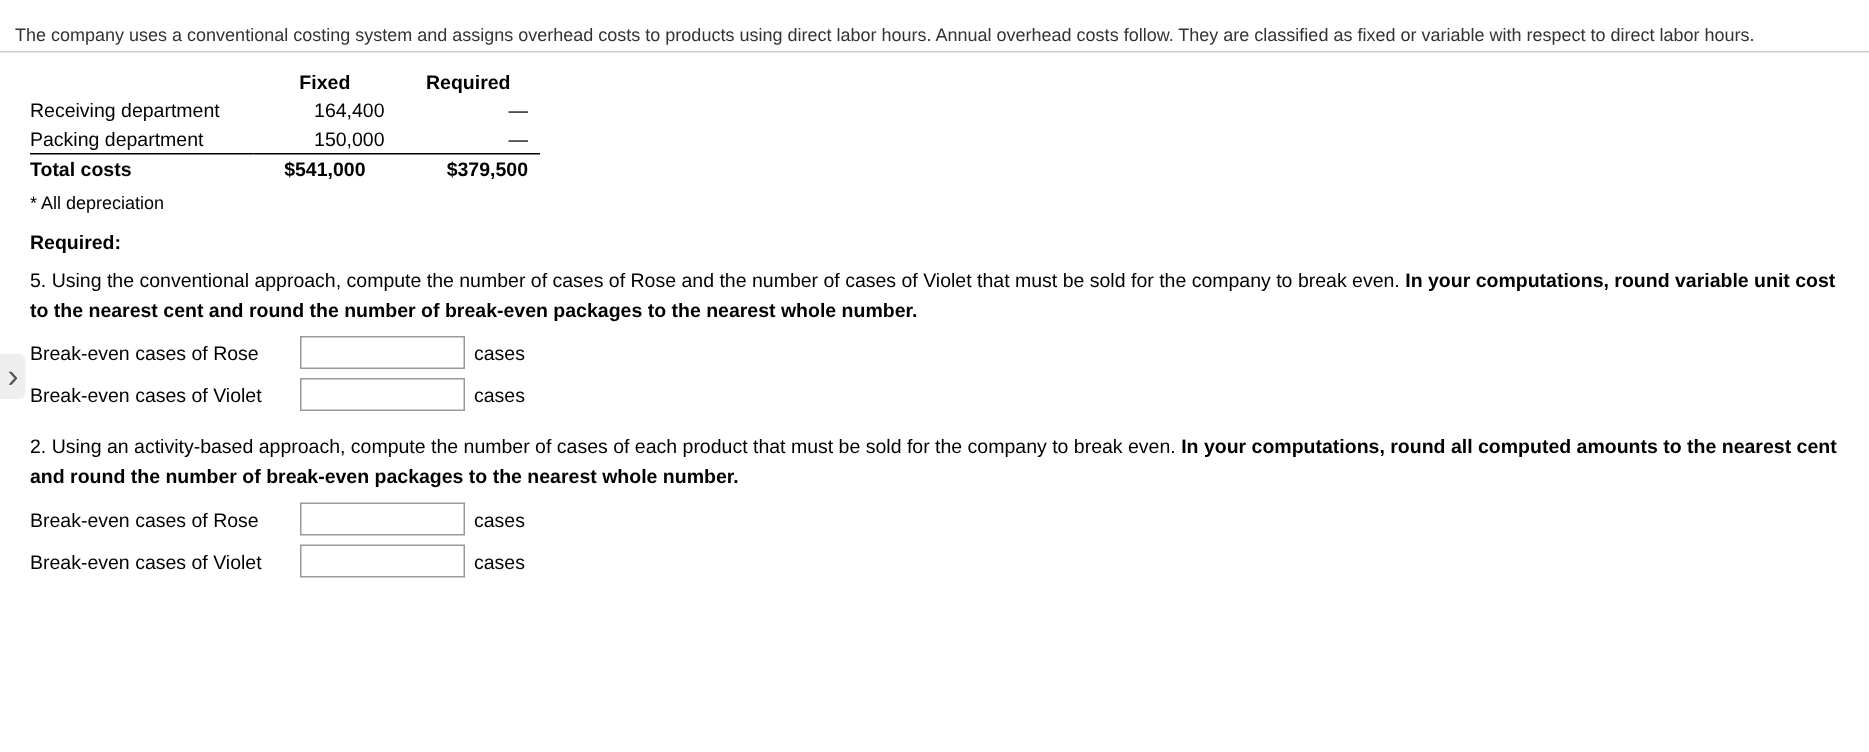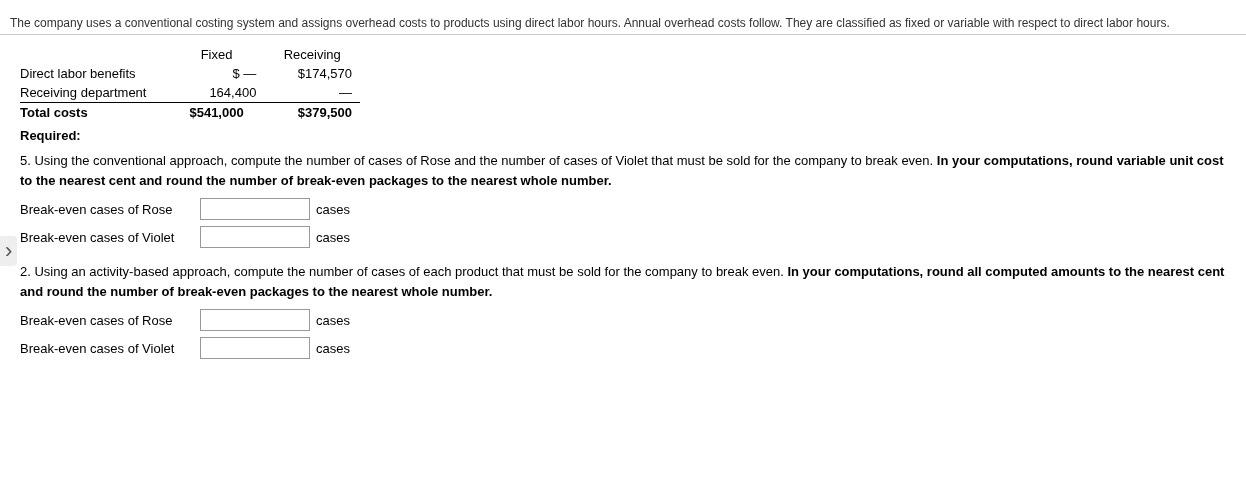--- a/index.html
+++ b/index.html
@@ -24,21 +24,21 @@
     }
     .main-content {
       padding: 10px 20px 20px 20px;
     }
     .cost-table {
       border-collapse: collapse;
       margin-bottom: 6px;
       min-width: 340px;
     }
     .cost-table th {
-      font-weight: normal;
+      font-weight: bold;
       text-align: center;
       padding: 2px 12px;
       font-size: 13px;
     }
     .cost-table td {
       padding: 2px 8px;
       font-size: 13px;
       vertical-align: middle;
     }
     .cost-table td.label-col {
@@ -109,43 +109,46 @@
   <span>The company uses a conventional costing system and assigns overhead costs to products using direct labor hours. Annual overhead costs follow. They are classified as fixed or variable with respect to direct labor hours.</span>
 </div>
 
 <div class="main-content">
 
   <table class="cost-table">
     <thead>
       <tr>
         <th></th>
         <th class="fixed-col">Fixed</th>
-        <th class="variable-col">Receiving</th>
+        <th class="variable-col">Required</th>
       </tr>
     </thead>
     <tbody id="cost-table-body">
 
-    <tr>
-          <td class="label-col">Direct labor benefits</td>
-          <td class="fixed-col">$    —</td>
-          <td class="variable-col">$174,570</td>
-        </tr>
         <tr>
           <td class="label-col">Receiving department</td>
           <td class="fixed-col">164,400</td>
           <td class="variable-col">—</td>
+        </tr>
+        <tr>
+          <td class="label-col">Packing department</td>
+          <td class="fixed-col" style="border-bottom: 1px solid rgb(0, 0, 0);">150,000</td>
+          <td class="variable-col" style="border-bottom: 1px solid rgb(0, 0, 0);">—</td>
         </tr>
         <tr class="total-row">
           <td class="label-col">Total costs</td>
           <td class="fixed-col" style="border-top: 1px solid rgb(0, 0, 0); text-align: center;">$541,000</td>
           <td class="variable-col" style="border-top: 1px solid rgb(0, 0, 0);">$379,500</td>
         </tr>
       </tbody>
   </table>
 
+  <div class="footnote">
+    <span>* All depreciation</span>
+  </div>
 
   <div class="required-header">Required:</div>
 
   <div class="question-block">
     <div class="question-text">
       <span>5. Using the conventional approach, compute the number of cases of Rose and the number of cases of Violet that must be sold for the company to break even. </span><strong>In your computations, round variable unit cost to the nearest cent and round the number of break-even packages to the nearest whole number.</strong>
     </div>
     <div class="input-row">
       <label>Break-even cases of Rose</label>
       <input type="text" value="" style="">

